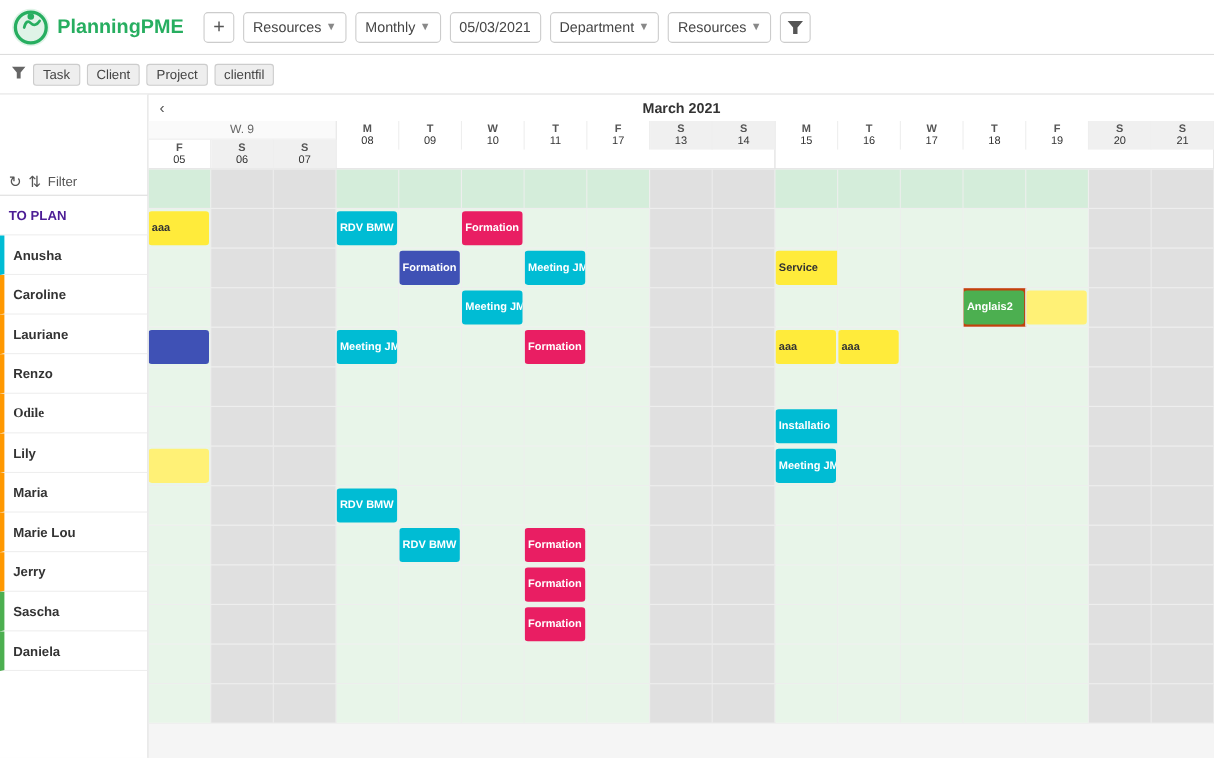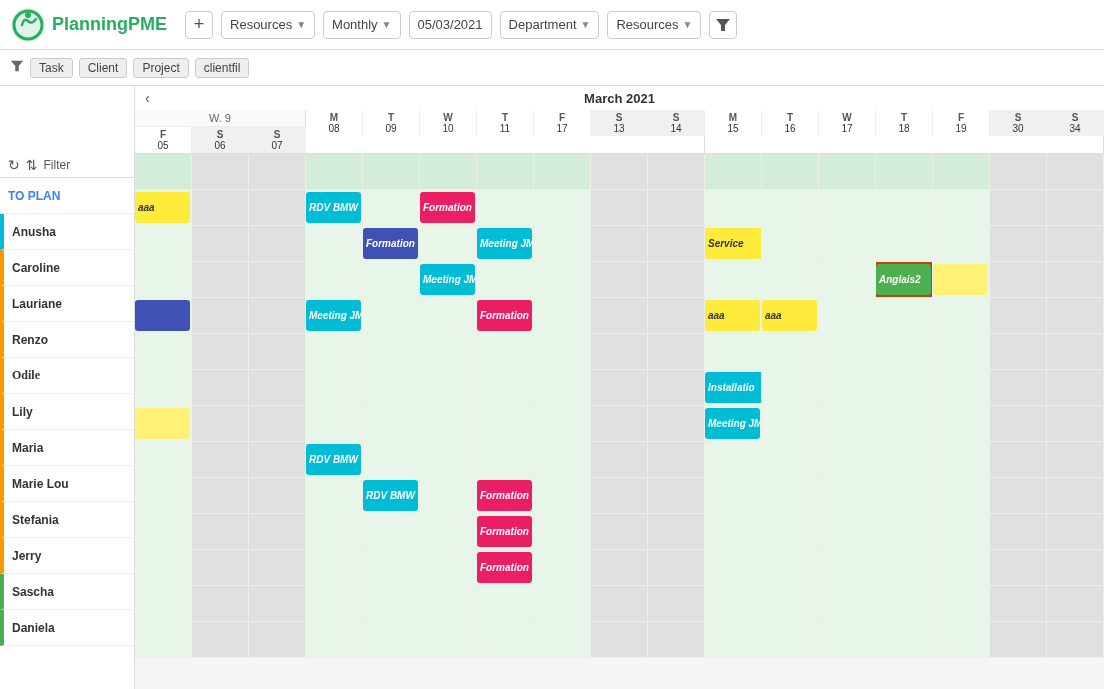--- a/index.html
+++ b/index.html
@@ -64,21 +64,21 @@
     .sort-btn { cursor: pointer; font-size: 14px; color: #555; }
     .filter-btn-small { font-size: 12px; color: #555; cursor: pointer; }
 
     .resource-rows { overflow-y: auto; flex: 1; }
     .resource-row {
       height: 36px; display: flex; align-items: center;
       padding: 0 8px; border-bottom: 1px solid #eee;
       font-size: 12px; font-weight: 600; color: #333;
       position: relative;
     }
-    .resource-row.to-plan { background: #fff; font-weight: bold; color: #3b82f6; }
+    .resource-row.to-plan { background: #fff; font-weight: bold; color: #4c1d95; }
 
     
     #calendar-area { flex: 1; overflow: hidden; display: flex; flex-direction: column; }
 
     .cal-header {
       background: #fff; border-bottom: 1px solid #ddd;
     }
     .cal-month-row {
       display: flex; align-items: center; justify-content: center;
       height: 24px; font-size: 13px; font-weight: bold; color: #333;
@@ -98,21 +98,21 @@
     .day-header {
       display: flex; flex-direction: column; align-items: center; justify-content: center;
       font-size: 10px; color: #666; padding: 2px 0;
       border-right: 1px solid #eee;
     }
     .day-header.weekend { background: #f0f0f0; }
     .day-header .day-letter { font-weight: bold; color: #555; }
     .day-header .day-num { color: #333; }
 
     
-    .cal-grid { overflow-y: auto; flex: 1; font-style: italic; }
+    .cal-grid { overflow-y: auto; flex: 1; }
     .cal-row { display: flex; height: 36px; border-bottom: 1px solid #eee; }
     .cal-cell {
       border-right: 1px solid #eee;
       position: relative;
       overflow: hidden;
     }
 
     .event-block {
       position: absolute; top: 2px; bottom: 2px; left: 0; right: 0;
       border-radius: 3px; font-size: 10px; font-weight: bold;
@@ -238,23 +238,20 @@
       </div>
 
       <div class="resource-row" style="border-left: 4px solid #ff9800;">
         <span>Maria</span>
       </div>
 
       <div class="resource-row" style="border-left: 4px solid #ff9800;">
         <span>Marie Lou</span>
       </div>
 
-      <div class="resource-row" style="border-left: 4px solid #ff9800;">
-        <span>Stefania</span>
-      </div>
 
       <div class="resource-row" style="border-left: 4px solid #ff9800;">
         <span>Jerry</span>
       </div>
 
       <div class="resource-row" style="border-left: 4px solid #4caf50;">
         <span>Sascha</span>
       </div>
 
       <div class="resource-row" style="border-left: 4px solid #4caf50;">
@@ -338,25 +335,25 @@
               <div class="day-header" style="width: 57px; min-width: 57px;">
                 <span class="day-letter">T</span>
                 <span class="day-num">18</span>
               </div>
               <div class="day-header" style="width: 57px; min-width: 57px;">
                 <span class="day-letter">F</span>
                 <span class="day-num">19</span>
               </div>
               <div class="day-header weekend" style="width: 57px; min-width: 57px;">
                 <span class="day-letter">S</span>
-                <span class="day-num">30</span>
+                <span class="day-num">20</span>
               </div>
               <div class="day-header weekend" style="width: 57px; min-width: 57px;">
                 <span class="day-letter">S</span>
-                <span class="day-num">34</span>
+                <span class="day-num">21</span>
               </div>
             </div>
           </div>
         </div>
     </div>
 
     <div class="cal-grid" id="cal-grid">
     <div class="cal-row">
           <div class="cal-cell" style="width: 57px; min-width: 57px; background: rgb(212, 237, 218);"></div>
           <div class="cal-cell" style="width: 57px; min-width: 57px; background: rgb(224, 224, 224);"></div>

